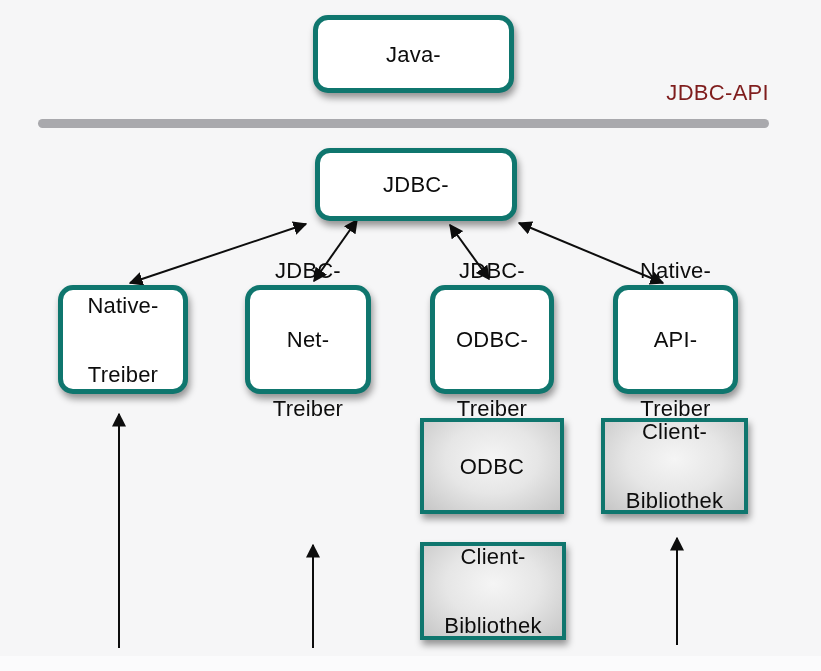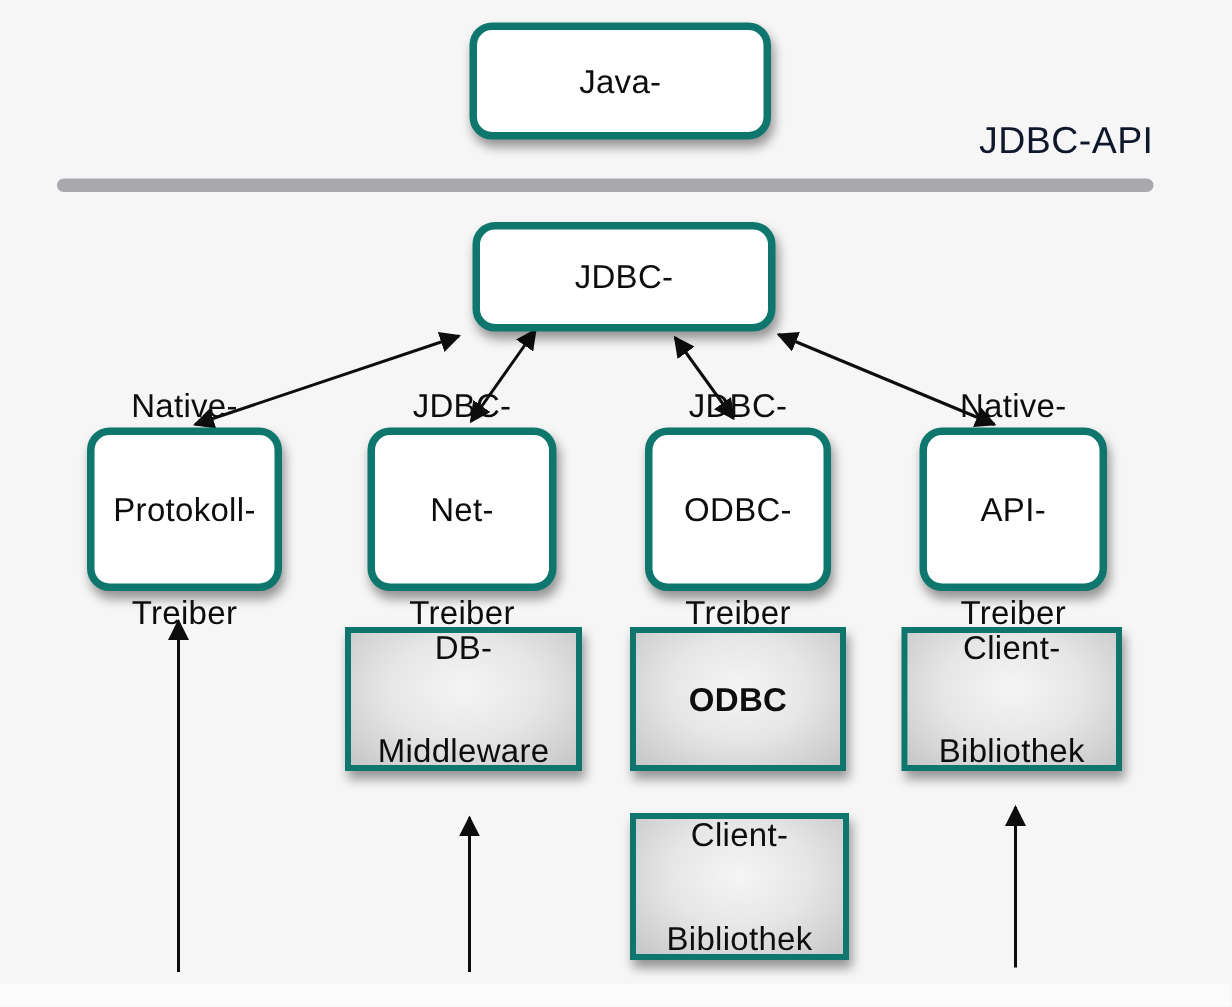--- a/index.html
+++ b/index.html
@@ -47,23 +47,23 @@
     border-radius: 5px;
     background: #a9a9ad;
     z-index: 1;
   }
   .api-label {
     position: absolute;
     top: 80px;
     left: 520px;
     width: 249px;
     text-align: right;
-    font-size: 25px;
+    font-size: 22px;
     letter-spacing: 0.3px;
-    color: #0f172a;
+    color: #7f1d1d;
     z-index: 1;
   }
   svg.connectors {
     position: absolute;
     left: 0;
     top: 0;
     width: 821px;
     height: 671px;
     z-index: 1;
     pointer-events: none;
@@ -107,21 +107,20 @@
   <div class="node rounded" style="left:313px; top:15px; width:201px; height:78px;">
     <span>Java-</span>
   </div>
 
   <div class="node rounded" style="left:315px; top:148px; width:202px; height:73px;">
     <span>JDBC-</span>
   </div>
 
   <div class="node rounded" style="left:58px; top:285px; width:130px; height:109px;">
     <span>Native-</span>
-    <span>Protokoll-</span>
     <span>Treiber</span>
   </div>
 
   <div class="node rounded" style="left:245px; top:285px; width:126px; height:109px;">
     <span>JDBC-</span>
     <span>Net-</span>
     <span>Treiber</span>
   </div>
 
   <div class="node rounded" style="left:430px; top:285px; width:124px; height:109px;">
@@ -129,26 +128,22 @@
     <span>ODBC-</span>
     <span>Treiber</span>
   </div>
 
   <div class="node rounded" style="left:613px; top:285px; width:125px; height:109px;">
     <span>Native-</span>
     <span>API-</span>
     <span>Treiber</span>
   </div>
 
-  <div class="node gray" style="left:230px; top:418px; width:158px; height:96px;">
-    <span>DB-</span>
-    <span>Middleware</span>
-  </div>
 
-  <div class="node gray" style="left:420px; top:418px; width:144px; height:96px;font-weight:bold;">
+  <div class="node gray" style="left:420px; top:418px; width:144px; height:96px;">
     <span>ODBC</span>
   </div>
 
   <div class="node gray" style="left:601px; top:418px; width:147px; height:96px;">
     <span>Client-</span>
     <span>Bibliothek</span>
   </div>
 
   <div class="node gray" style="left:420px; top:542px; width:146px; height:98px;">
     <span>Client-</span>

